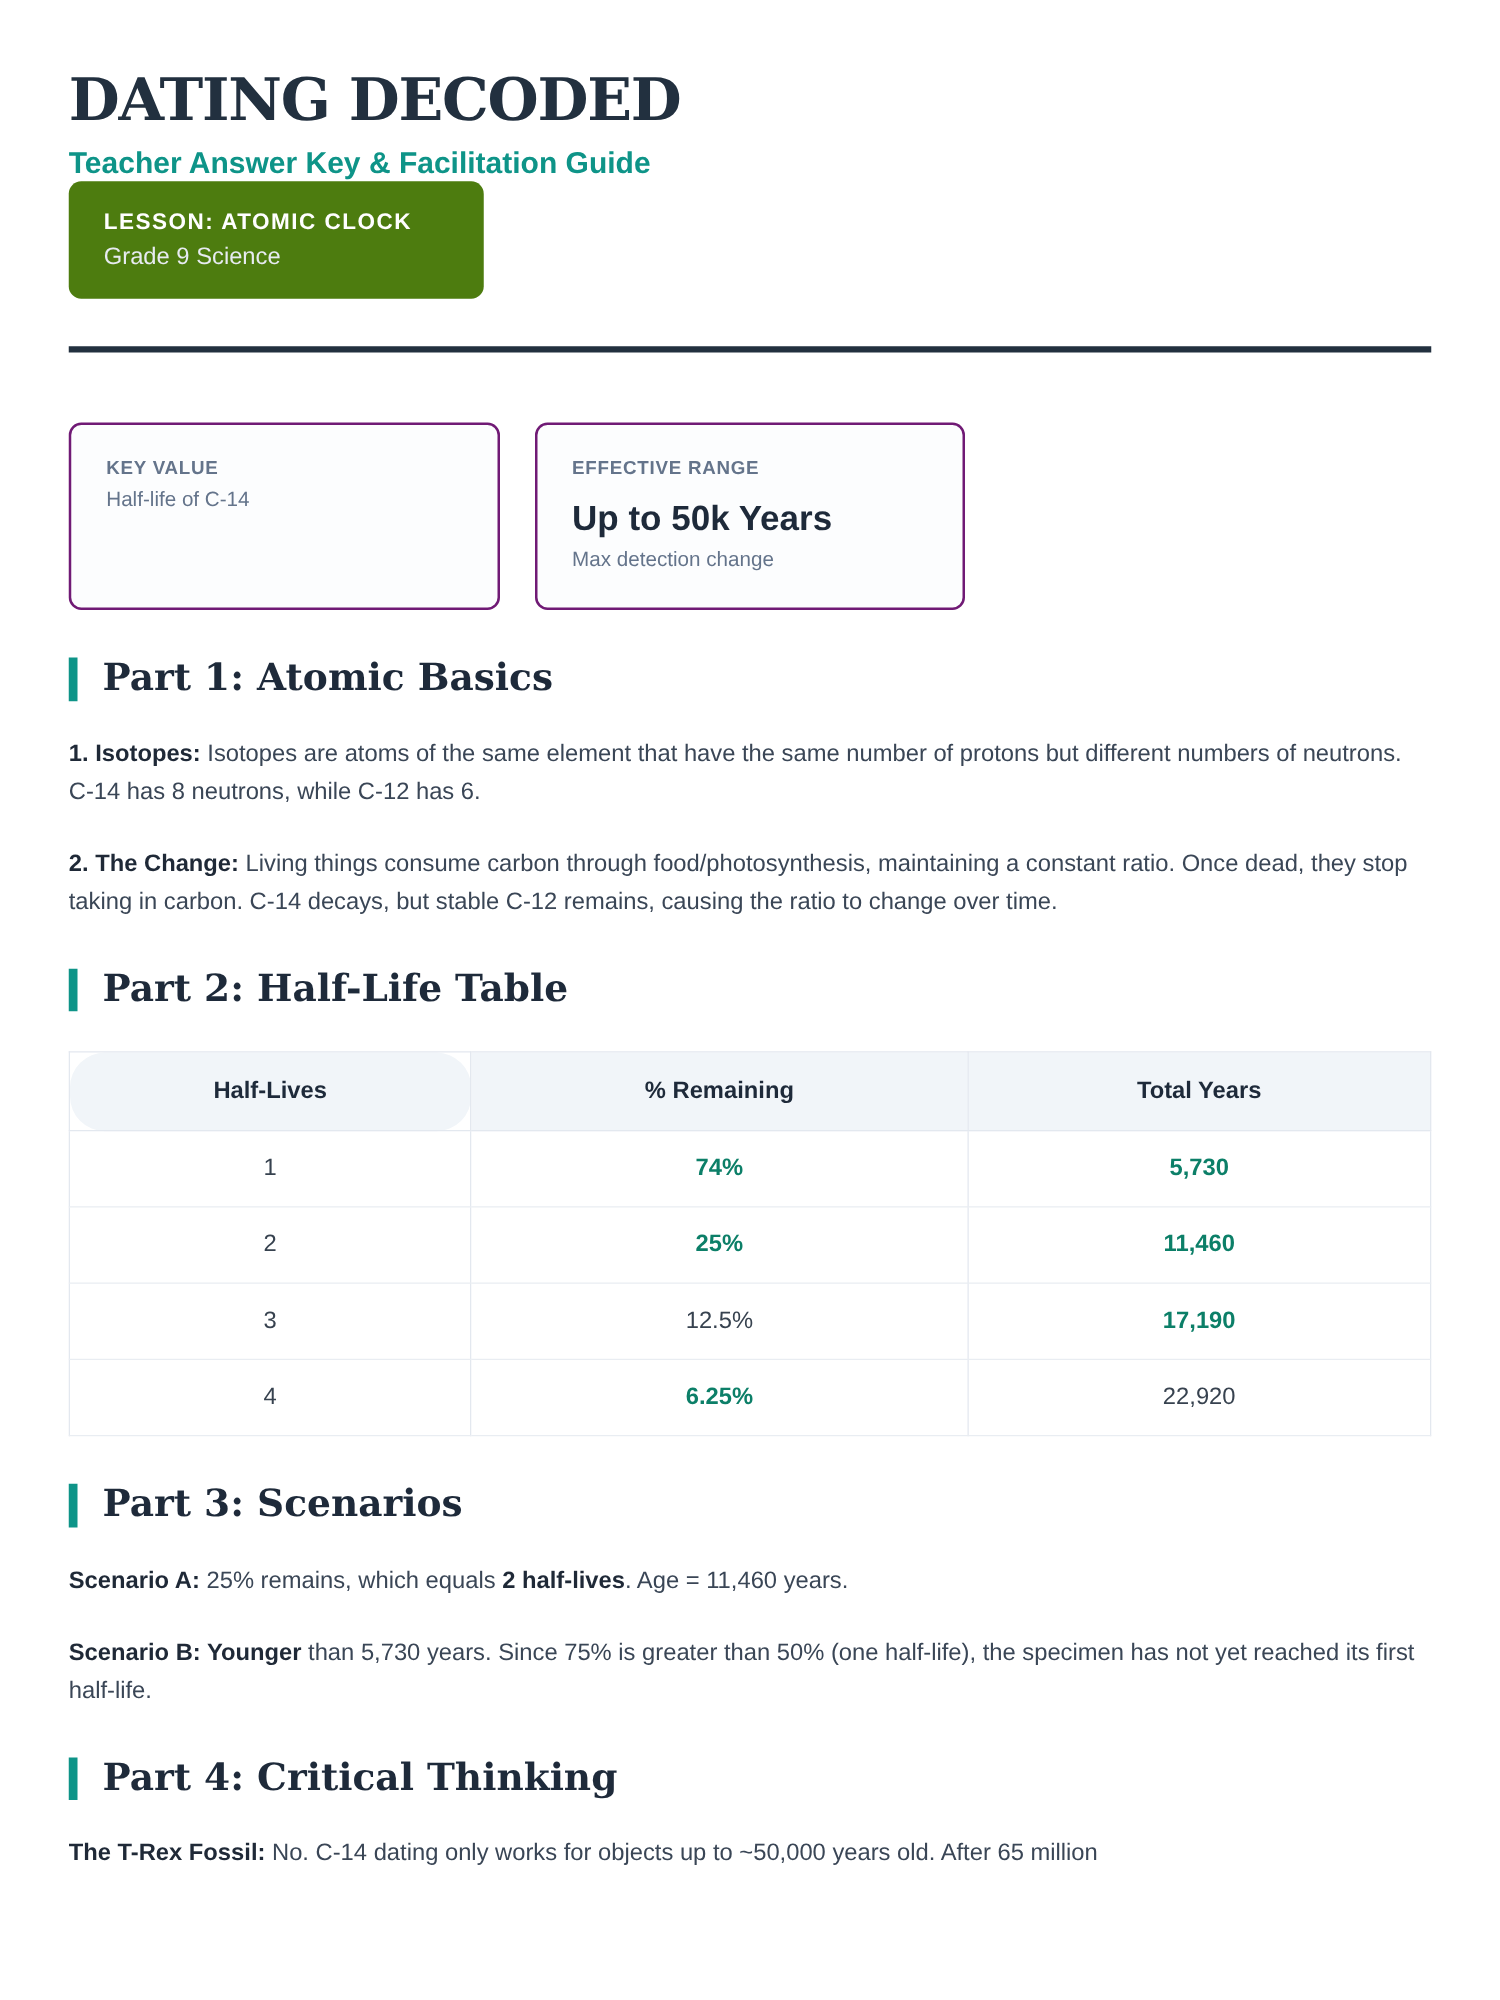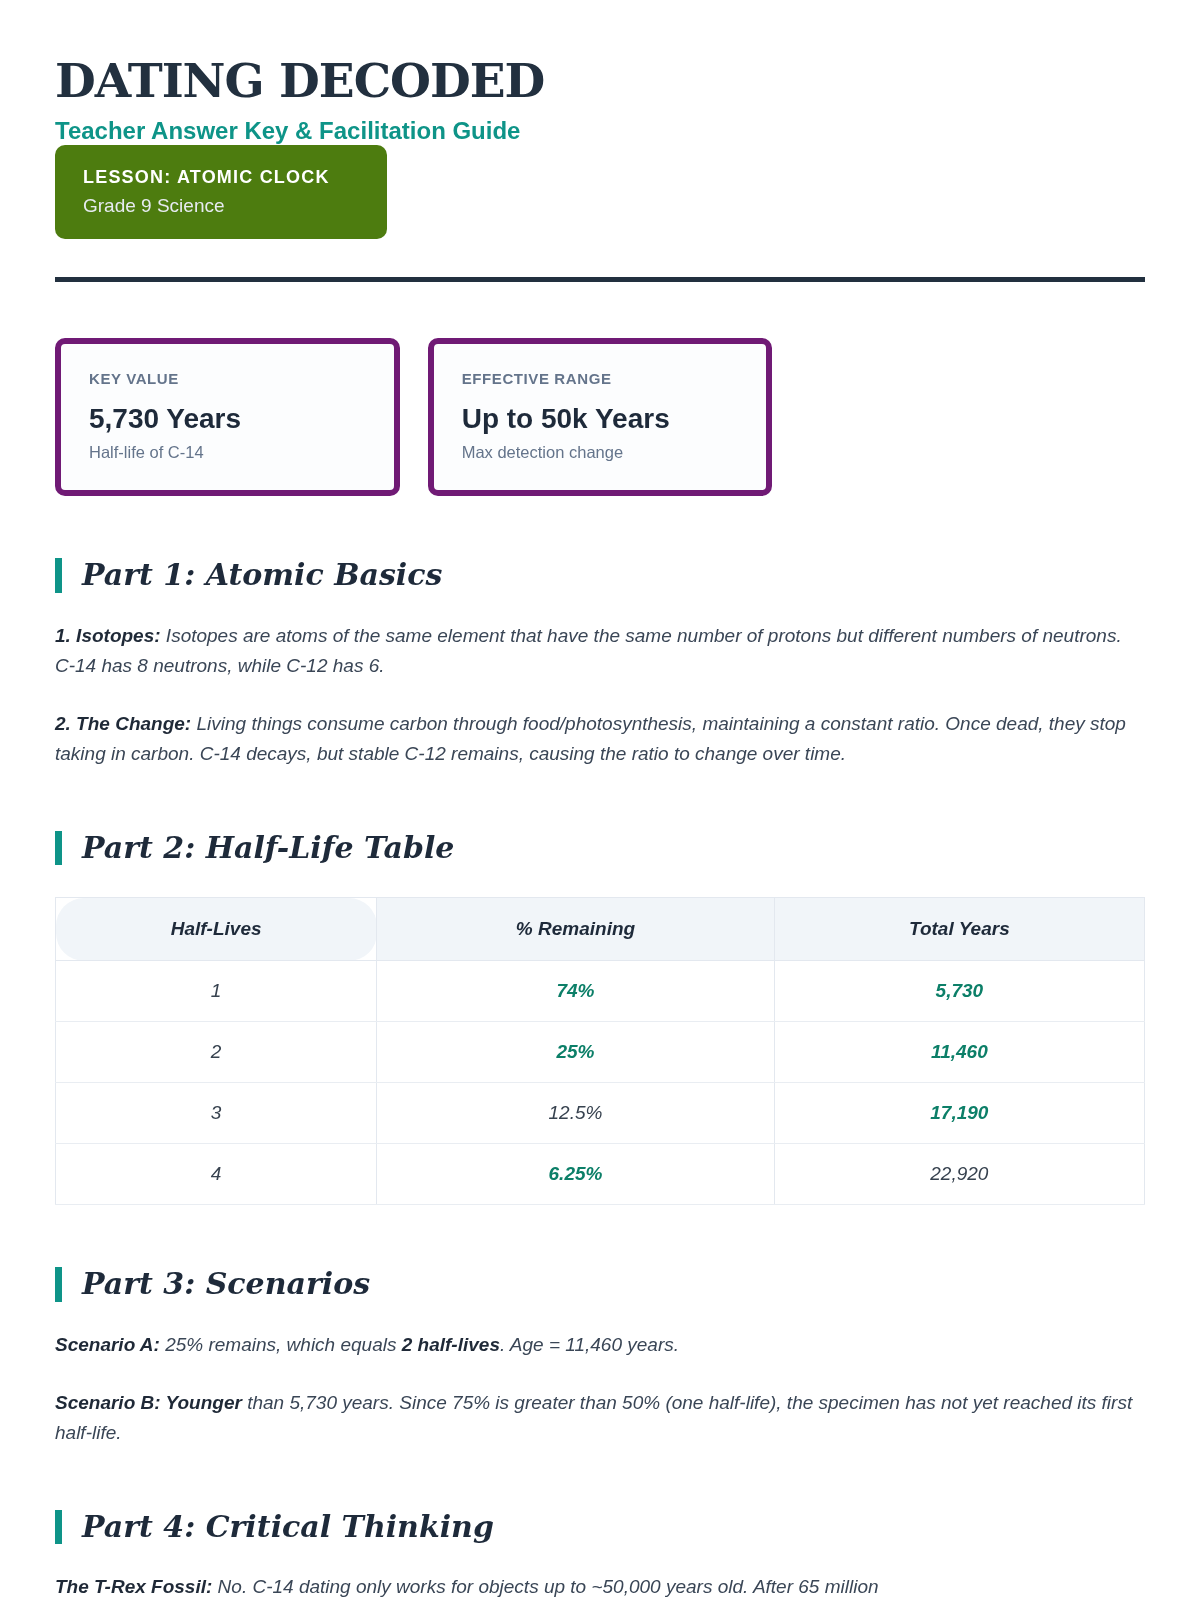--- a/index.html
+++ b/index.html
@@ -26,29 +26,29 @@
     padding: 22px 28px; min-width: 332px; margin-top: 0;
   }
   .badge-line1 { font-size: 18px; font-weight: 700; letter-spacing: 1.2px; }
   .badge-line2 { font-size: 19px; color: #e7ebf1; margin-top: 7px; font-weight: 400; }
 
   .divider { margin-top: 38px; height: 5px; background: #22303f; }
 
   
   .cards { margin-top: 56px; display: grid; grid-template-columns: 1fr 1fr 1fr; gap: 28px; }
   .card {
-    border: 6px solid #701a75; border-radius: 10px; background: #fcfdfe;
+    border: 2px solid #701a75; border-radius: 10px; background: #fcfdfe;
     padding: 26px 28px 28px 28px;
   }
   .card-label { font-size: 15px; font-weight: 700; color: #64748b; letter-spacing: 0.6px; }
   .card-value { font-size: 28px; font-weight: 800; color: #1e2a3a; margin-top: 16px; }
   .card-sub   { font-size: 16.5px; color: #64748b; margin-top: 8px; }
 
   
-  .section { margin-top: 62px; font-style: italic; }
+  .section { margin-top: 38px; }
   .section-heading {
     font-family: "DejaVu Serif", "Liberation Serif", serif;
     font-size: 30px; font-weight: 700; color: #1e2a3a;
     border-left: 7px solid #0e9488; padding-left: 20px; line-height: 1.15;
   }
   .para { margin-top: 28px; font-size: 19px; line-height: 1.58; color: #3a4656; }
   .seg-b { font-weight: 700; color: #1f2937; }
 
   
   table.half-life {
@@ -78,21 +78,20 @@
     <div class="badge-line1">LESSON: ATOMIC CLOCK</div>
     <div class="badge-line2">Grade 9 Science</div>
   </div>
 </div>
 
 <div class="divider"></div>
 
 <div class="cards">
   <div class="card">
     <div class="card-label">KEY VALUE</div>
-    <div class="card-value">5,730 Years</div>
     <div class="card-sub">Half-life of C-14</div>
   </div>
   <div class="card">
     <div class="card-label">EFFECTIVE RANGE</div>
     <div class="card-value">Up to 50k Years</div>
     <div class="card-sub">Max detection change</div>
   </div>
 </div>
 
 <div class="section">

